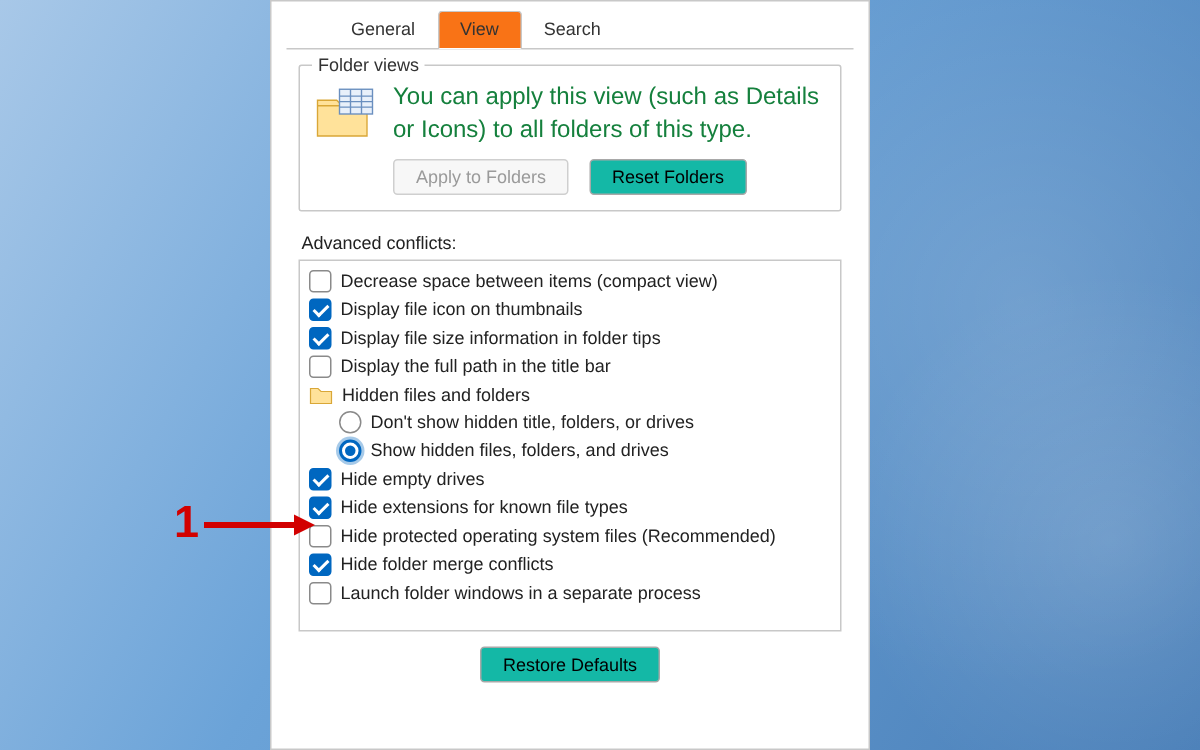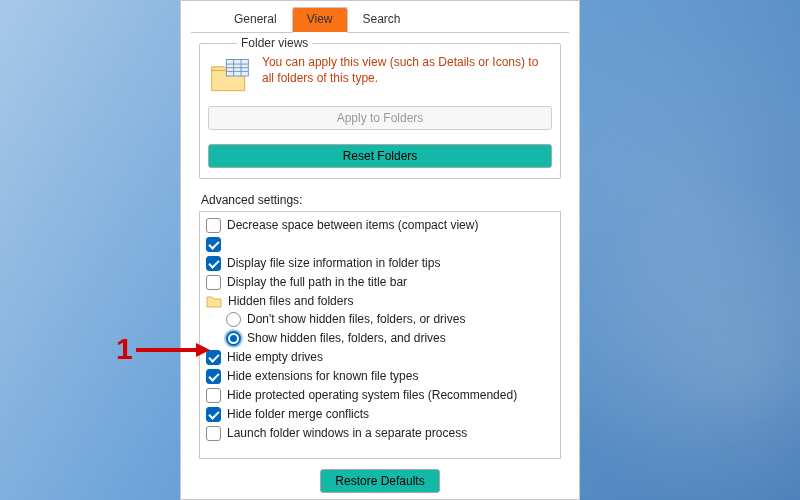--- a/index.html
+++ b/index.html
@@ -30,26 +30,26 @@
   .tab-body {
     margin:0 10px 0 10px; border-top:1px solid #c8c8c8; position:relative; top:-1px;
     padding:10px 8px 8px 8px; height:460px;
   }
   .group {
     border:1px solid #c8c8c8; border-radius:2px; padding:10px 8px 10px 8px;
     margin-bottom:14px; position:relative;
   }
   .group-title {
     position:absolute; top:-8px; left:8px; background:#fff; padding:0 4px;
-    font-size:12px; color:#333;margin-left:29px;
+    font-size:12px; color:#333;
   }
   .fv-row { display:flex; align-items:flex-start; gap:10px; }
   .fv-icon { width:44px; height:44px; flex:0 0 44px; }
-  .fv-text { font-size:12px; color:#c2410c; line-height:1.35; flex:1; }
-  .fv-buttons { display:flex; gap:14px; justify-content:center; margin-top:8px;flex-direction:column; }
+  .fv-text { font-size:16px; color:#15803d; line-height:1.35; flex:1; }
+  .fv-buttons { display:flex; gap:14px; justify-content:center; margin-top:8px; }
   .btn {
     font-size:12px; padding:4px 14px; border:1px solid #a8a8a8;
     border-radius:3px; background:#14b8a6; cursor:pointer;
   }
   .btn.disabled { color:#9a9a9a; border-color:#cfcfcf; background:#f7f7f7; cursor:default; }
   .adv-label { font-size:12px; margin:4px 0 4px 2px; }
   .tree {
     border:1px solid #c8c8c8; height:248px; overflow-y:auto;
     padding:4px 2px; background:#fff;
   }
@@ -115,46 +115,47 @@
           </svg>
         </div>
         <div class="fv-text">You can apply this view (such as Details or Icons) to all folders of this type.</div>
       </div>
       <div class="fv-buttons">
         <button class="btn disabled">Apply to Folders</button>
         <button class="btn">Reset Folders</button>
       </div>
     </div>
 
-    <div class="adv-label">Advanced settings:</div>
+    <div class="adv-label">Advanced conflicts:</div>
     <div class="tree" id="tree">
         <div class="row">
           <span class="cb"></span>
           <span>Decrease space between items (compact view)</span>
         </div>
         <div class="row">
           <span class="cb checked"></span>
+          <span>Display file icon on thumbnails</span>
         </div>
         <div class="row">
           <span class="cb checked"></span>
           <span>Display file size information in folder tips</span>
         </div>
         <div class="row">
           <span class="cb"></span>
           <span>Display the full path in the title bar</span>
         </div>
         <div class="row">
           <span class="folder-mini"><svg viewBox="0 0 16 14" width="16" height="14">
               <path d="M1 3 L1 13 L15 13 L15 5 L8 5 L6 3 Z" fill="#ffe29a" stroke="#d9a737" stroke-width="0.8"></path>
             </svg></span>
           <span>Hidden files and folders</span>
         </div>
         <div class="row indent1">
           <span class="radio"></span>
-          <span>Don't show hidden files, folders, or drives</span>
+          <span>Don't show hidden title, folders, or drives</span>
         </div>
         <div class="row indent1">
           <span class="radio selected focus"></span>
           <span>Show hidden files, folders, and drives</span>
         </div>
         <div class="row">
           <span class="cb checked"></span>
           <span>Hide empty drives</span>
         </div>
         <div class="row">

